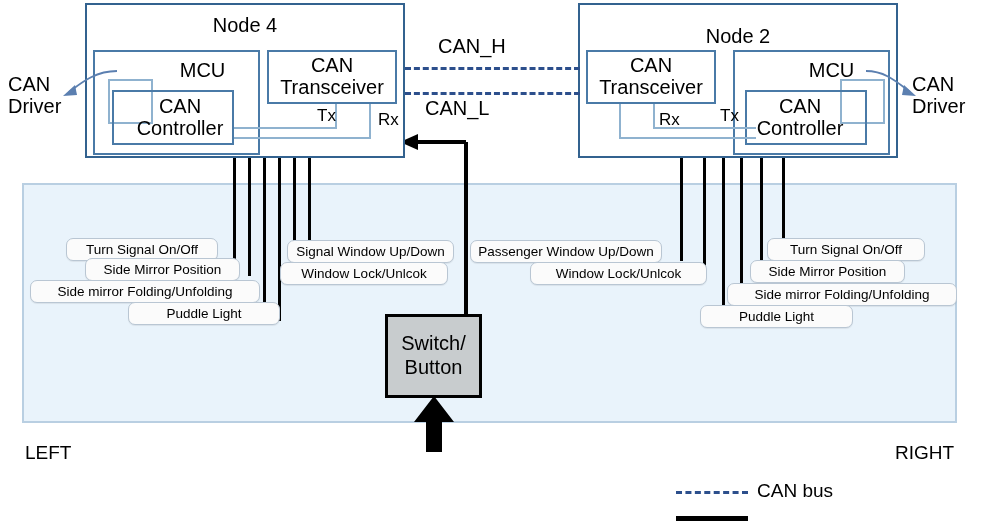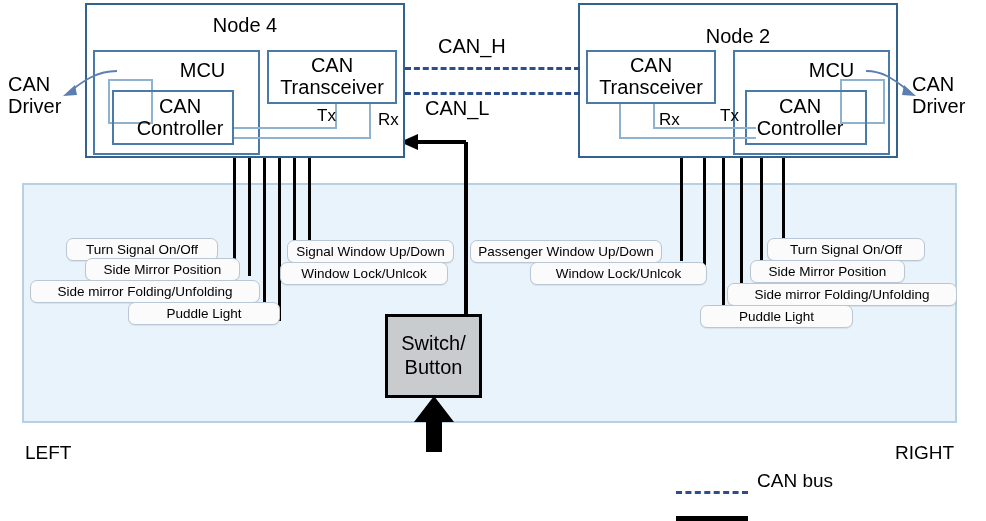--- a/index.html
+++ b/index.html
@@ -260,17 +260,17 @@
 
   <svg class="abs" style="left:408px;top:396px;" width="54" height="56" viewBox="0 0 54 56">
     <polygon points="26,0 46,26 34,26 34,56 18,56 18,26 6,26" fill="#000"></polygon>
   </svg>
 
 
   <div class="abs side-text" style="left:25px;top:442px;">LEFT</div>
   <div class="abs side-text" style="left:880px;top:442px;margin-left:15px;">RIGHT</div>
 
   <div class="abs legend-dash" style="left:676px;top:491px;"></div>
-  <div class="abs legend-text" style="left:757px;top:470px;">CAN bus</div>
+  <div class="abs legend-text" style="left:757px;top:480px;">CAN bus</div>
   <div class="abs legend-solid" style="left:676px;top:516px;"></div>
   <div class="abs legend-text" style="left:757px;top:508px;"></div>
 
 </div>
 
 </body></html>

